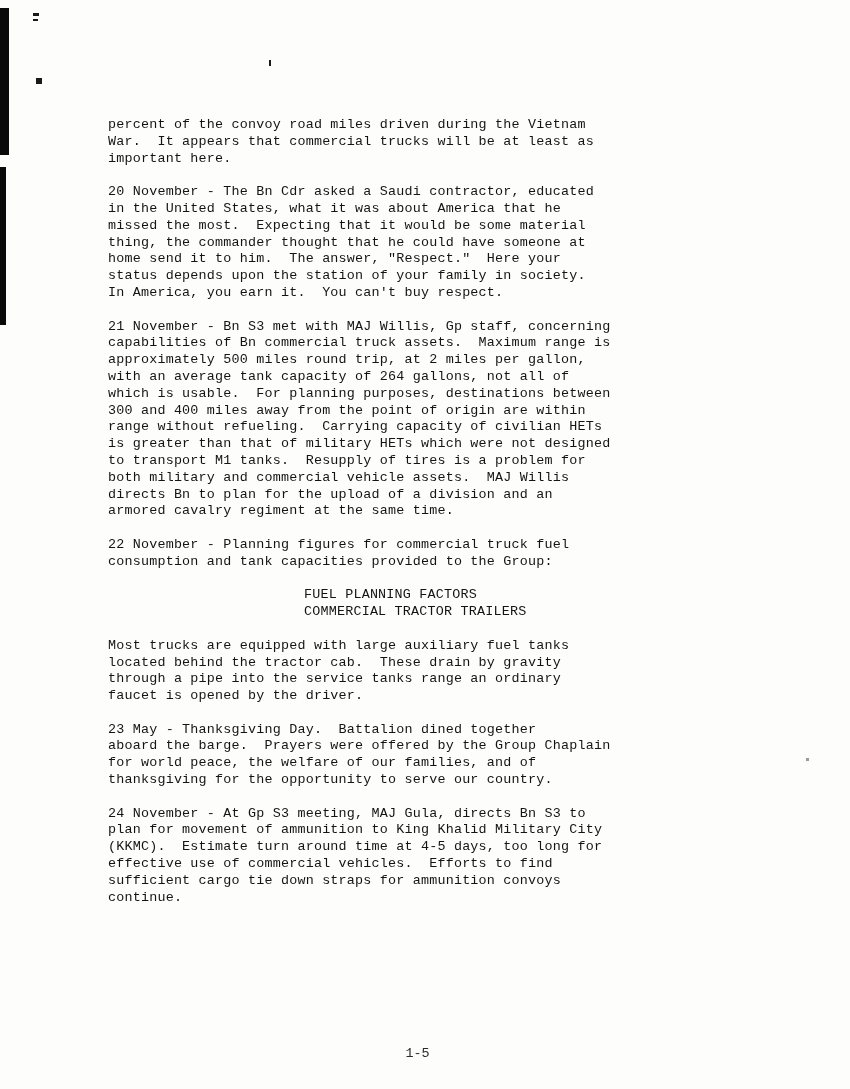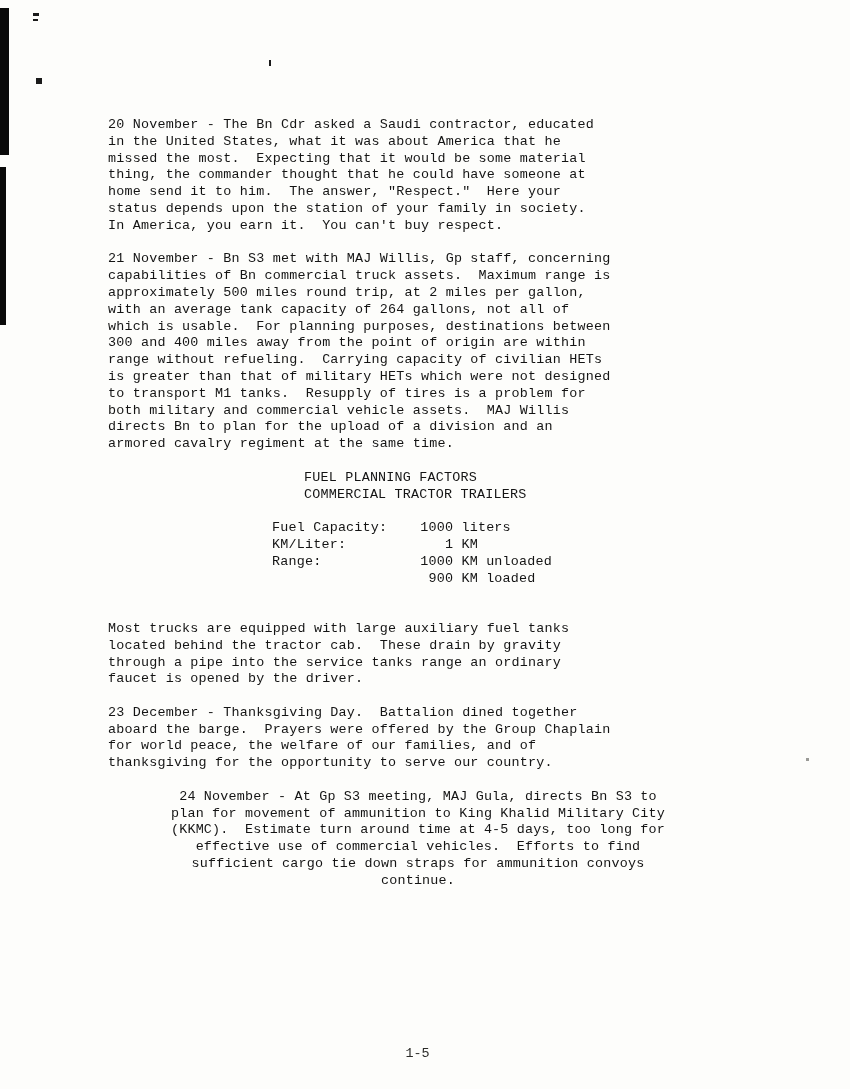--- a/index.html
+++ b/index.html
@@ -46,21 +46,21 @@
     top: 117px;
     width: 620px;
     font-size: 13.4px;
     line-height: 16.8px;
     letter-spacing: 0.2px;
   }
   .para {
     white-space: pre;
     margin: 0 0 16.8px 0;
   }
-  .para.last { margin-bottom: 0; text-align: center; }
+  .para.last { margin-bottom: 0; }
 
   .center-heading {
     white-space: pre;
     text-align: left;
     margin: 16.8px 0 16.8px 196px;
     font-weight: normal;
   }
   .fuel-table {
     white-space: pre;
     margin: 0 0 33.6px 164px;
@@ -83,20 +83,23 @@
 
   <div class="edge-bar bar-1"></div>
   <div class="edge-bar bar-2"></div>
   <div class="speck colon-mark"></div>
   <div class="speck square-mark"></div>
   <div class="speck tick-mark"></div>
   <div class="speck faint-dot"></div>
 
   <div class="text-column">
 
+    <div class="para">percent of the convoy road miles driven during the Vietnam
+War.  It appears that commercial trucks will be at least as
+important here.</div>
 
     <div class="para">20 November - The Bn Cdr asked a Saudi contractor, educated
 in the United States, what it was about America that he
 missed the most.  Expecting that it would be some material
 thing, the commander thought that he could have someone at
 home send it to him.  The answer, "Respect."  Here your
 status depends upon the station of your family in society.
 In America, you earn it.  You can't buy respect.</div>
 
     <div class="para">21 November - Bn S3 met with MAJ Willis, Gp staff, concerning
@@ -105,35 +108,33 @@
 with an average tank capacity of 264 gallons, not all of
 which is usable.  For planning purposes, destinations between
 300 and 400 miles away from the point of origin are within
 range without refueling.  Carrying capacity of civilian HETs
 is greater than that of military HETs which were not designed
 to transport M1 tanks.  Resupply of tires is a problem for
 both military and commercial vehicle assets.  MAJ Willis
 directs Bn to plan for the upload of a division and an
 armored cavalry regiment at the same time.</div>
 
+    <div class="para">22 November - Planning figures for commercial truck fuel
+consumption and tank capacities provided to the Group:</div>
 
     <div class="center-heading">FUEL PLANNING FACTORS
 COMMERCIAL TRACTOR TRAILERS</div>
 
-    <div class="fuel-table">Fuel Capacity:    1000 liters
-KM/Liter:            1 KM
-Range:            1000 KM unloaded
-                   900 KM loaded</div>
 
     <div class="para">Most trucks are equipped with large auxiliary fuel tanks
 located behind the tractor cab.  These drain by gravity
 through a pipe into the service tanks range an ordinary
 faucet is opened by the driver.</div>
 
-    <div class="para">23 December - Thanksgiving Day.  Battalion dined together
+    <div class="para">23 May - Thanksgiving Day.  Battalion dined together
 aboard the barge.  Prayers were offered by the Group Chaplain
 for world peace, the welfare of our families, and of
 thanksgiving for the opportunity to serve our country.</div>
 
     <div class="para last">24 November - At Gp S3 meeting, MAJ Gula, directs Bn S3 to
 plan for movement of ammunition to King Khalid Military City
 (KKMC).  Estimate turn around time at 4-5 days, too long for
 effective use of commercial vehicles.  Efforts to find
 sufficient cargo tie down straps for ammunition convoys
 continue.</div>

